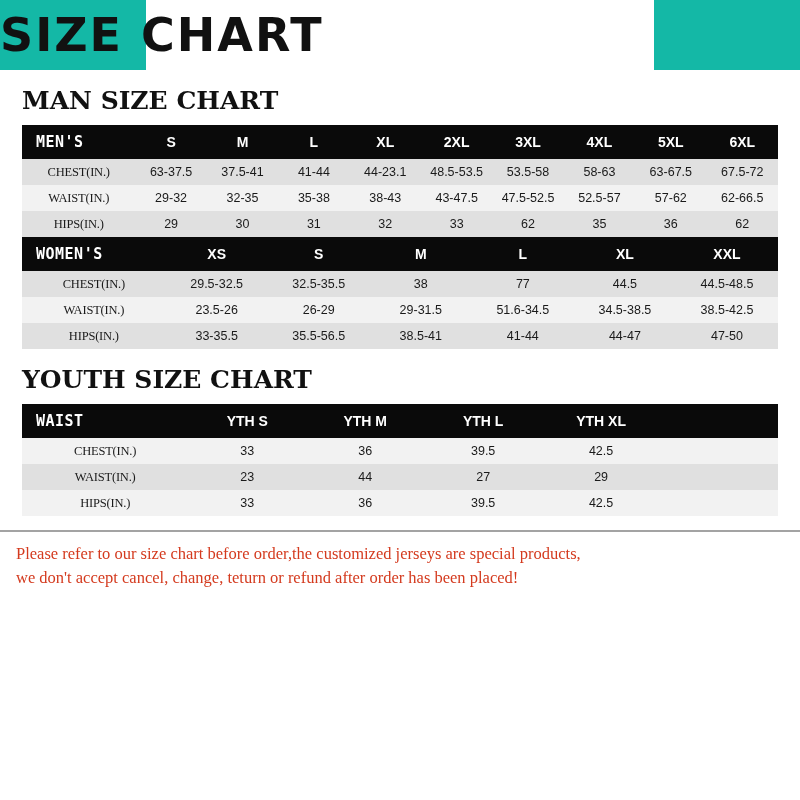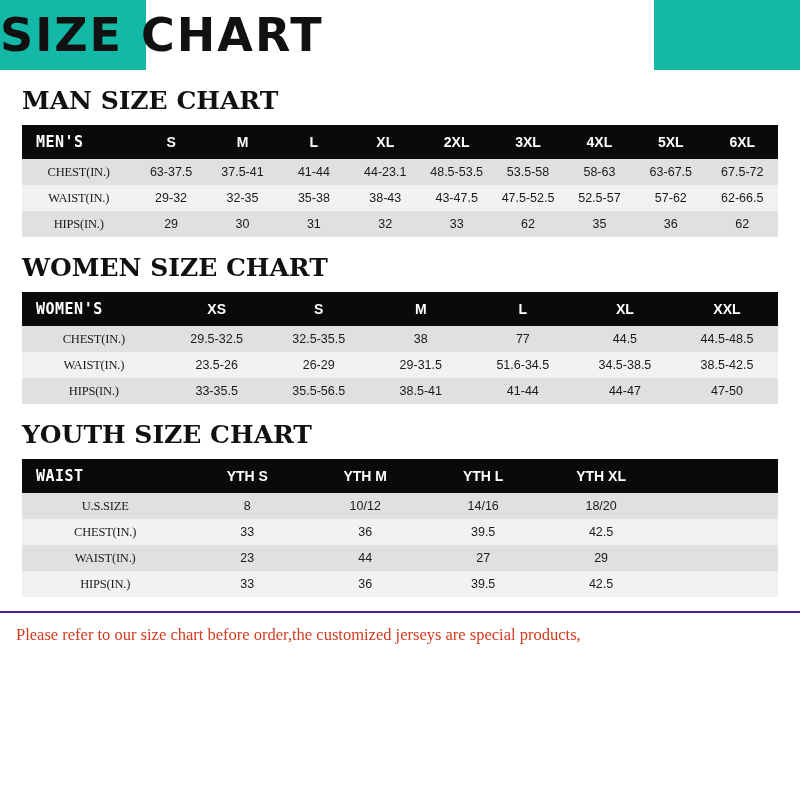--- a/index.html
+++ b/index.html
@@ -100,21 +100,21 @@
     text-align: center;
   }
   
   .men col.c0 { width: 15%; }
   .women col.c0 { width: 19%; }
   .youth col.c0 { width: 22%; }
 
   
   .footer-note {
     margin-top: 14px;
-    border-top: 2px solid #4c1d95;
+    border-top: 2px solid #a3a3a3;
     padding: 10px 16px 0 16px;
     color: #d43a1e;
     font-size: 16.5px;
     line-height: 1.45;
     font-family: "Liberation Serif", serif;
   }
   .footer-note div { white-space: nowrap; }
 </style>
 </head>
 <body>
@@ -190,21 +190,20 @@
           <td>62</td>
           <td>35</td>
           <td>36</td>
           <td>62</td>
         </tr>
       </tbody>
     </table>
   </div>
 
   <div class="section">
-    <div class="section-title">WOMEN SIZE CHART</div>
     <table class="chart women">
       <colgroup>
         <col class="c0">
           <col>
           <col>
           <col>
           <col>
           <col>
           <col>
       </colgroup>
@@ -266,28 +265,20 @@
         <tr>
           <th class="rowlabel">WAIST</th>
           <th>YTH S</th>
           <th>YTH M</th>
           <th>YTH L</th>
           <th>YTH XL</th>
           <th></th>
         </tr>
       </thead>
       <tbody>
-        <tr class="odd">
-          <td class="rowlabel">U.S.SIZE</td>
-          <td>8</td>
-          <td>10/12</td>
-          <td>14/16</td>
-          <td>18/20</td>
-          <td></td>
-        </tr>
         <tr class="even">
           <td class="rowlabel">CHEST(IN.)</td>
           <td>33</td>
           <td>36</td>
           <td>39.5</td>
           <td>42.5</td>
           <td></td>
         </tr>
         <tr class="odd">
           <td class="rowlabel">WAIST(IN.)</td>
@@ -304,15 +295,16 @@
           <td>39.5</td>
           <td>42.5</td>
           <td></td>
         </tr>
       </tbody>
     </table>
   </div>
 
   <div class="footer-note">
     <div>Please refer to our size chart before order,the customized jerseys are special products,</div>
+    <div>we don't accept cancel, change, teturn or refund after order has been placed!</div>
   </div>
 
 </div>
 
 </body></html>

